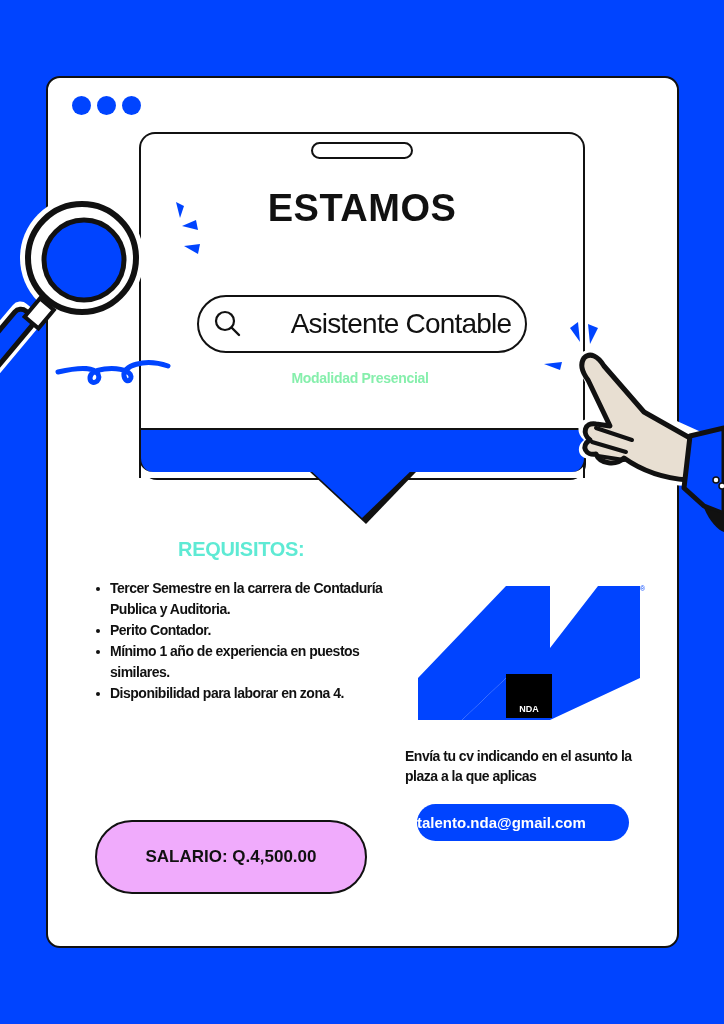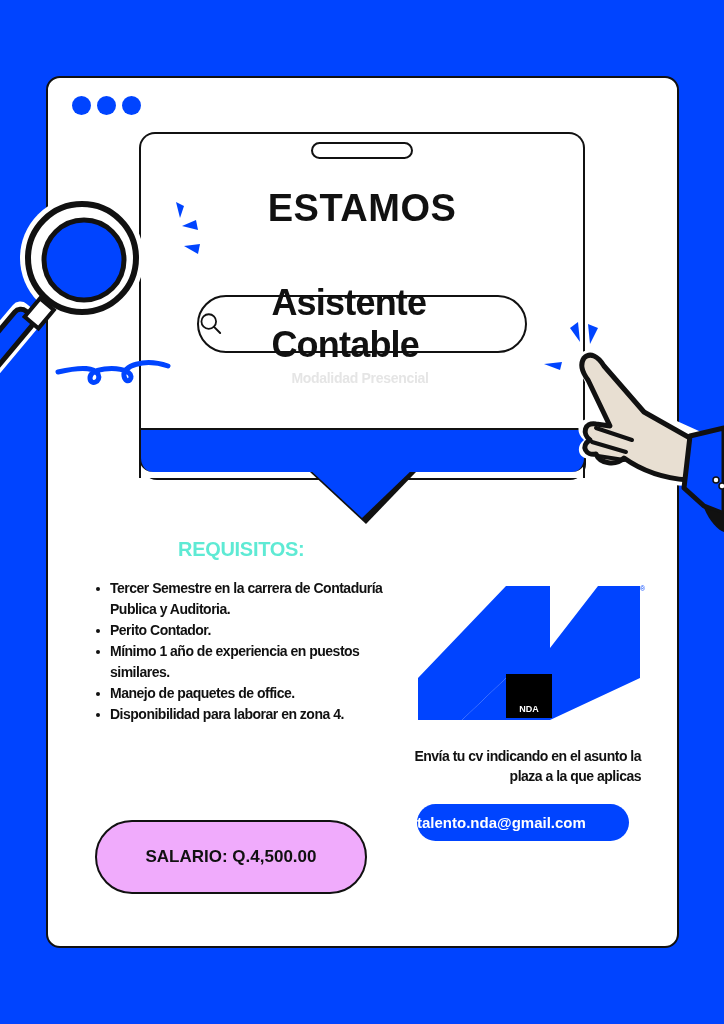--- a/index.html
+++ b/index.html
@@ -36,24 +36,24 @@
   .headline {
     position: absolute; left: 220px; top: 187px; width: 284px;
     text-align: center; font-weight: 700; font-size: 38px; line-height: 42px;
     color: #111; letter-spacing: 0.5px;
   }
   .search-pill {
     position: absolute; left: 197px; top: 295px; width: 330px; height: 58px;
     border: 2px solid #111; border-radius: 30px; background: #fff;
     display: flex; align-items: center; justify-content: center; gap: 8px;
   }
-  .search-pill .lbl { font-weight: 700; font-size: 36px; letter-spacing: -0.8px; color: #111; margin-left: 40px; }
+  .search-pill .lbl { font-weight: 400; font-size: 28px; letter-spacing: -0.8px; color: #111; margin-left: 40px; }
   .modality {
     position: absolute; left: 200px; top: 370px; width: 320px; text-align: center;
-    font-weight: 700; font-size: 14px; letter-spacing: -0.3px; color: #e5e5e5;
+    font-weight: 700; font-size: 14px; letter-spacing: -0.3px; color: #86efac;
   }
   .band-shadow {
     position: absolute; left: 141px; top: 436px; width: 445px; height: 44px;
     background: #111; border-radius: 0 0 16px 16px;
   }
   .band {
     position: absolute; left: 139px; top: 428px; width: 447px; height: 44px;
     background: #0044FF; border-top: 2px solid #111;
     border-left: 2px solid #111; border-right: 2px solid #111;
     border-radius: 0 0 14px 14px;
@@ -74,21 +74,21 @@
   }
   .req-list li::before {
     content: ""; position: absolute; left: 4px; top: 9px;
     width: 4px; height: 4px; border-radius: 50%; background: #111;
   }
 
   .logo { position: absolute; left: 418px; top: 582px; }
   .logo-reg { position: absolute; left: 640px; top: 585px; font-size: 7px; color: #0044FF; }
 
   .cta {
-    position: absolute; left: 405px; top: 746px; width: 236px; text-align: right;
+    position: absolute; left: 405px; top: 746px; width: 236px; text-align: left;
     font-weight: 700; font-size: 14px; line-height: 20px; letter-spacing: -0.5px; color: #111;
   }
   .email-btn {
     position: absolute; left: 417px; top: 804px; width: 212px; height: 37px;
     background: #0044FF; border-radius: 20px;
     display: flex; align-items: center; 
     color: #fff; font-weight: 700; font-size: 15px;
   }
   .salary-pill {
     position: absolute; left: 95px; top: 820px; width: 272px; height: 74px;
@@ -166,21 +166,20 @@
   <circle cx="176" cy="162" r="3" fill="#fff" stroke="#111" stroke-width="1.5"></circle>
   <circle cx="182" cy="168" r="3" fill="#fff" stroke="#111" stroke-width="1.5"></circle>
   <path d="M164,190 C170,204 178,212 184,214 L184,196 Z" fill="#111"></path>
 </svg>
 
 <div class="req-title">REQUISITOS:</div>
 <ul class="req-list">
   <li>Tercer Semestre en la carrera de Contaduría Publica y Auditoria.</li>
   <li>Perito Contador.</li>
   <li>Mínimo 1 año de experiencia en puestos similares.</li>
-  <li>Manejo de paquetes de office.</li>
   <li>Disponibilidad para laborar en zona 4.</li>
 </ul>
 
 <svg class="logo" width="222" height="140" viewBox="0 0 222 140">
   <polygon points="0,96 88,4 132,4 132,66 180,4 222,4 222,96 132,138 88,138 88,96 44,138 0,138" fill="#0044FF"></polygon>
   <polygon points="44,138 88,96 88,138" fill="#0044FF"></polygon>
   <rect x="88" y="92" width="46" height="44" fill="#000"></rect>
   <text x="111" y="130" text-anchor="middle" font-family="Liberation Sans, sans-serif" font-weight="700" font-size="9" fill="#fff">NDA</text>
 </svg>
 <span class="logo-reg">®</span>

